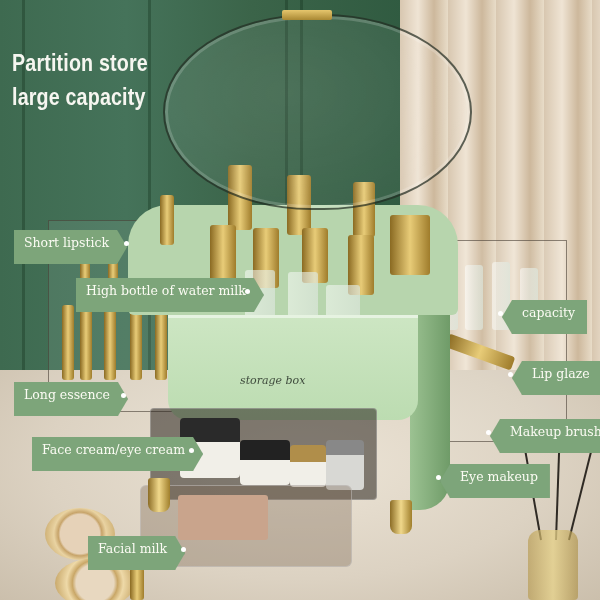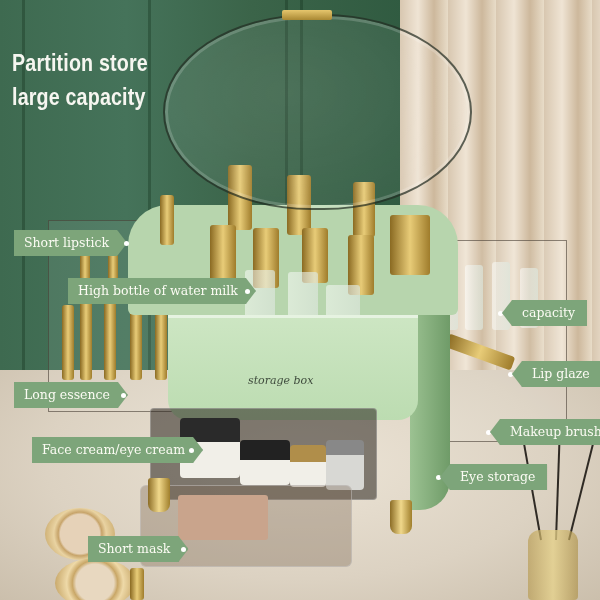--- a/index.html
+++ b/index.html
@@ -24,21 +24,21 @@
     .lid-handle { position:absolute; left:282px; top:10px; width:50px; height:10px;
       background:linear-gradient(#e6c66d,#a98833); border-radius:2px; }
     
     .box-top { position:absolute; left:128px; top:205px; width:330px; height:110px;
       background:#b7d5ad; border-radius:40px 40px 6px 6px; }
     .box-front { position:absolute; left:168px; top:315px; width:250px; height:105px;
       background:linear-gradient(180deg,#cde6c3,#bcdcb1); border-radius:0 0 20px 20px;
       box-shadow: inset 0 3px 0 rgba(255,255,255,0.5); }
     .box-side { position:absolute; left:410px; top:230px; width:40px; height:280px;
       background:linear-gradient(90deg,#9cc292,#6f9b68); border-radius:0 30px 30px 0; }
-    .storage-text { position:absolute; left:248px; top:374px; font-family:"DejaVu Serif", serif;
+    .storage-text { position:absolute; left:240px; top:374px; font-family:"DejaVu Serif", serif;
       font-style:italic; font-size:11px; color:#3e4a3c; }
     .bottle { position:absolute; border-radius:3px; }
     .gold { background:linear-gradient(90deg,#8a6a22,#e8cc78,#9f7c2b); }
     .clear { background:linear-gradient(90deg,rgba(255,255,255,0.5),rgba(220,230,220,0.7)); }
     .rack { position:absolute; border:1px solid rgba(70,60,50,0.6);
       background:rgba(255,255,255,0.08); }
     .drawer { position:absolute; left:150px; top:408px; width:225px; height:90px;
       background:rgba(40,35,30,0.55); border:1px solid rgba(200,200,200,0.4); border-radius:4px; }
     .drawer2 { position:absolute; left:140px; top:485px; width:210px; height:80px;
       background:rgba(120,100,80,0.35); border:1px solid rgba(200,200,200,0.5); border-radius:6px; }
@@ -49,21 +49,21 @@
       background:linear-gradient(90deg,#8c6d26,#f0d88b,#a07f2c); border-radius:3px 3px 8px 8px; }
     .compact { position:absolute; left:45px; top:508px; width:70px; height:52px; border-radius:50%;
       background:radial-gradient(circle,#e6d2b8 45%,#c7a46a 50%,#e9d3a2 60%,#b8934f 100%); }
     .compact2 { position:absolute; left:55px; top:558px; width:80px; height:50px; border-radius:50%;
       background:radial-gradient(circle,#e8d8c0 40%,#c9a767 48%,#eed9a8 60%,#b38d48 100%); }
     .diffuser { position:absolute; left:528px; top:530px; width:50px; height:70px;
       background:linear-gradient(90deg,rgba(180,150,70,0.6),rgba(230,210,140,0.8),rgba(170,140,60,0.6));
       border-radius:12px 12px 4px 4px; }
     .stick { position:absolute; width:2px; background:#2f2a24; transform-origin:bottom center; }
     
-    .tag { position:absolute; height:26px; line-height:26px; color:#fbfbf3;
+    .tag { position:absolute; height:34px; line-height:26px; color:#fbfbf3;
       background:#7da57a; font-size:12.5px; padding:0 12px 0 10px; white-space:nowrap;
       box-shadow:0 1px 2px rgba(0,0,0,0.25); }
     .tag.right { clip-path:polygon(0 0, calc(100% - 10px) 0, 100% 50%, calc(100% - 10px) 100%, 0 100%); padding-right:18px; }
     .tag.left { clip-path:polygon(10px 0, 100% 0, 100% 100%, 10px 100%, 0 50%); padding-left:20px; }
     .dot { position:absolute; width:5px; height:5px; border-radius:50%; background:#ffffff; }
   </style>
 </head>
 <body>
 
 <div class="scene">
@@ -136,35 +136,35 @@
 </div>
 
 <div class="headline">
   <div>Partition store</div>
   <div>large capacity</div>
 </div>
 
 <div class="tag right" style="left:14px;top:230px;">Short lipstick</div>
 <div class="dot" style="left:124px;top:241px;"></div>
 
-<div class="tag right" style="left:68px;top:278px;">High bottle of water milk</div>
+<div class="tag right" style="left:76px;top:278px;">High bottle of water milk</div>
 <div class="dot" style="left:245px;top:289px;"></div>
 
 <div class="tag right" style="left:14px;top:382px;">Long essence</div>
 <div class="dot" style="left:121px;top:393px;"></div>
 
 <div class="tag right" style="left:32px;top:437px;text-align:center;">Face cream/eye cream</div>
 <div class="dot" style="left:189px;top:448px;"></div>
 
-<div class="tag right" style="left:88px;top:536px;">Short mask</div>
+<div class="tag right" style="left:88px;top:536px;">Facial milk</div>
 <div class="dot" style="left:181px;top:547px;"></div>
 
 <div class="dot" style="left:498px;top:311px;"></div>
 <div class="tag left" style="left:502px;top:300px;">capacity</div>
 
 <div class="dot" style="left:508px;top:372px;"></div>
 <div class="tag left" style="left:512px;top:361px;">Lip glaze</div>
 
 <div class="dot" style="left:486px;top:430px;"></div>
 <div class="tag left" style="left:490px;top:419px;">Makeup brush</div>
 
 <div class="dot" style="left:436px;top:475px;"></div>
-<div class="tag left" style="left:440px;top:464px;">Eye storage</div>
+<div class="tag left" style="left:440px;top:464px;">Eye makeup</div>
 
 </body></html>

